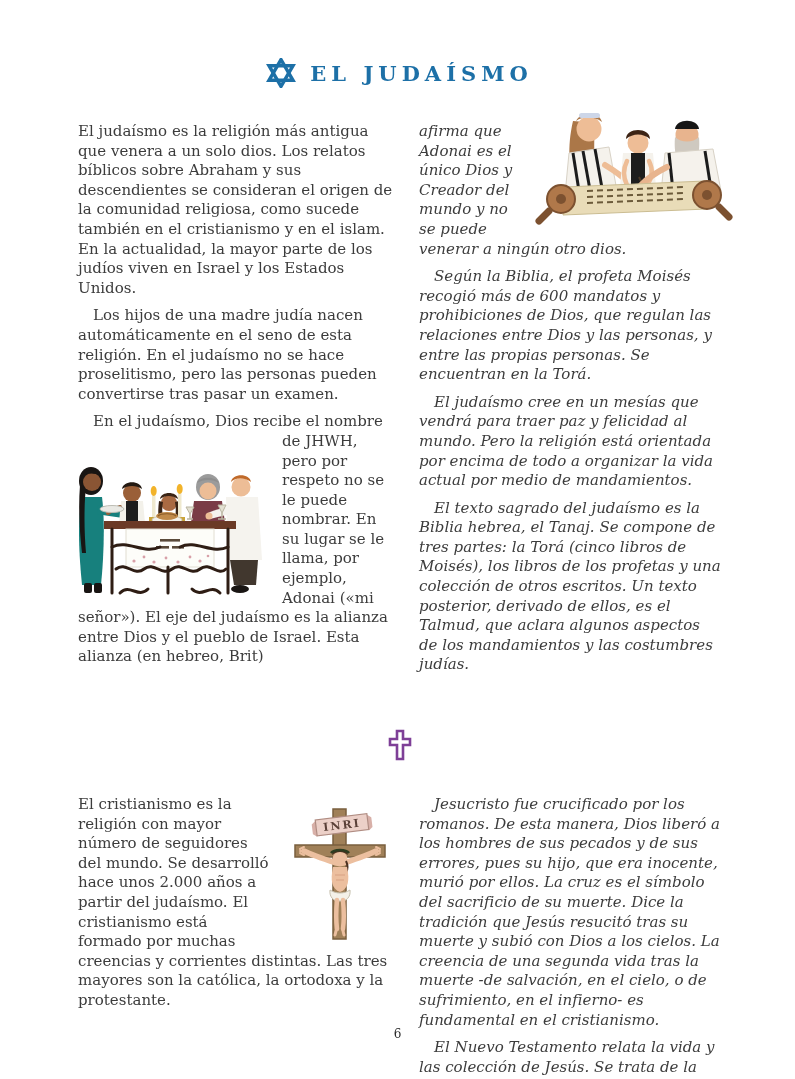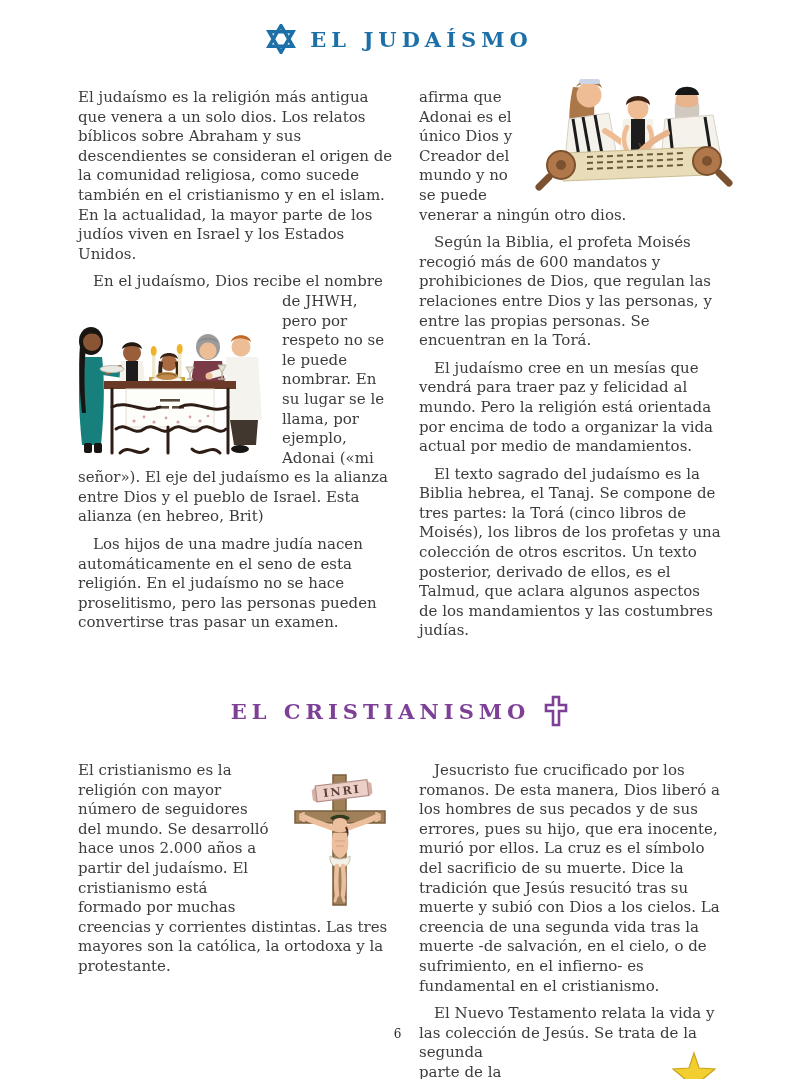--- a/index.html
+++ b/index.html
@@ -1,37 +1,37 @@
 <!DOCTYPE html>
 <html lang="es"><head>
 <meta charset="utf-8">
 <style>
   html,body{margin:0;padding:0;background:#ffffff;}
   body{
     width:795px;height:1079px;position:relative;overflow:hidden;
     font-family:"DejaVu Serif","Liberation Serif",serif;
     color:#3c3c3c;
   }
-  .page{box-sizing:border-box;width:795px;height:1079px;padding:24px 66px 0 70px;position:relative;}
+  .page{box-sizing:border-box;width:795px;height:1079px;padding:58px 66px 0 70px;position:relative;}
 
   
   .heading{
     display:flex;align-items:center;justify-content:center;gap:14px;
     font-size:21px;font-weight:700;letter-spacing:5px;margin:0 0 26px 0;
   }
   .heading.blue{color:#1d70a7;}
   .heading.purple{color:#7e3f97;}
   .heading svg{flex:0 0 auto;}
 
   
   .columns{display:flex;gap:9px;}
   .columns::after{content:"";display:block;clear:both;}
   .col{font-size:15px;line-height:19.6px;text-align:left;}
   .col.left{width:332px;flex:0 0 332px;}
-  .col.right{width:318px;flex:0 0 318px;}
+  .col.right{width:318px;flex:0 0 318px;font-style:italic;}
   .col p{margin:8px;}
   .col p.indent{text-indent:15px;}
 
   
   .illus{display:block;}
   .illus svg{display:block;}
   .illus.shabbat{float:left;width:202px;margin:3px 12px 2px -10px;}
   .illus.torah{float:right;width:198px;margin:-27px -4px 4px 10px;}
   .illus.crucifix{float:right;width:116px;margin:2px 4px 2px 10px;}
   .illus.kings{float:right;width:190px;margin:2px -2px 0 10px;}
@@ -53,20 +53,21 @@
       <svg width="30" height="30" viewBox="0 0 28 28" aria-hidden="true">
         <path d="M14 1.5 L25.2 20.8 H2.8 Z" fill="none" stroke="#1d70a7" stroke-width="3.2"></path>
         <path d="M14 26.5 L2.8 7.2 H25.2 Z" fill="none" stroke="#1d70a7" stroke-width="3.2"></path>
       </svg>
       <span>EL JUDAÍSMO</span>
     </h1>
 
     <div class="columns">
       <div class="col left">
         <p>El judaísmo es la religión más antigua que venera a un solo dios. Los relatos bíblicos sobre Abraham y sus descendientes se consideran el origen de la comunidad religiosa, como sucede también en el cristianismo y en el islam. En la actualidad, la mayor parte de los judíos viven en Israel y los Estados Unidos.</p>
+        <p class="indent">Los hijos de una madre judía nacen automáticamente en el seno de esta religión. En el judaísmo no se hace proselitismo, pero las personas pueden convertirse tras pasar un examen.</p>
         <p class="indent">
           <span>En el judaísmo, Dios recibe el nombre de JHWH, </span>
           <span class="illus shabbat">
 
             <svg width="202" height="164" viewBox="0 0 202 164" aria-hidden="true">
 
               <path d="M14 150 C10 110 10 80 14 62 L34 62 C37 85 36 120 33 150 Z" fill="#17807d"></path>
               <path d="M30 70 C40 72 50 74 56 76 L55 83 C46 82 36 80 29 79 Z" fill="#17807d"></path>
               <ellipse cx="23" cy="46" rx="12" ry="14" fill="#191513"></ellipse>
               <path d="M12 50 C10 75 12 100 14 118 L18 118 C16 95 16 70 18 52 Z" fill="#191513"></path>
@@ -143,21 +144,20 @@
                 <path d="M112 112 C128 104 144 120 160 112"></path>
                 <path d="M48 134 C58 126 66 142 76 134 C86 126 94 142 104 134 C114 126 122 142 132 134 C142 126 150 142 158 134"></path>
                 <path d="M52 158 C62 148 70 164 80 154"></path>
                 <path d="M124 154 C134 164 142 148 152 158"></path>
                 <path d="M100 132 L100 158"></path>
               </g>
             </svg>
           </span>
           <span>pero por respeto no se le puede nombrar. En su lugar se le llama, por ejemplo, Adonai («mi señor»). El eje del judaísmo es la alianza entre Dios y el pueblo de Israel. Esta alianza (en hebreo, Brit)</span>
         </p>
-        <p class="indent">Los hijos de una madre judía nacen automáticamente en el seno de esta religión. En el judaísmo no se hace proselitismo, pero las personas pueden convertirse tras pasar un examen.</p>
       </div>
 
       <div class="col right">
         <span class="illus torah">
 
           <svg width="198" height="142" viewBox="0 0 198 142" aria-hidden="true">
 
             <path d="M38 34 C32 60 34 84 40 96 L64 90 C58 70 58 48 62 36 Z" fill="#ab7748"></path>
             <circle cx="54" cy="42" r="12.5" fill="#eebd96"></circle>
             <path d="M41 34 C46 24 64 24 67 35 C59 29 48 29 41 34 Z" fill="#ab7748"></path>
@@ -208,21 +208,20 @@
         <p>afirma que Adonai es el único Dios y Creador del mundo y no se puede venerar a ningún otro dios.</p>
         <p class="indent">Según la Biblia, el profeta Moisés recogió más de 600 mandatos y prohibiciones de Dios, que regulan las relaciones entre Dios y las personas, y entre las propias personas. Se encuentran en la Torá.</p>
         <p class="indent">El judaísmo cree en un mesías que vendrá para traer paz y felicidad al mundo. Pero la religión está orientada por encima de todo a organizar la vida actual por medio de mandamientos.</p>
         <p class="indent">El texto sagrado del judaísmo es la Biblia hebrea, el Tanaj. Se compone de tres partes: la Torá (cinco libros de Moisés), los libros de los profetas y una colección de otros escritos. Un texto posterior, derivado de ellos, es el Talmud, que aclara algunos aspectos de los mandamientos y las costumbres judías.</p>
       </div>
     </div>
   </section>
 
   <section class="section2">
     <h1 class="heading purple">
-      <span>EL CRISTIANISMO</span>
       <svg width="24" height="32" viewBox="0 0 24 32" aria-hidden="true">
         <path d="M9 2 H15 V10 H22 V16 H15 V30 H9 V16 H2 V10 H9 Z" fill="#ffffff" stroke="#7e3f97" stroke-width="2.6"></path>
       </svg>
     </h1>
 
     <div class="columns">
       <div class="col left">
         <span class="illus crucifix">
 
           <svg width="116" height="160" viewBox="0 0 116 160" aria-hidden="true">

